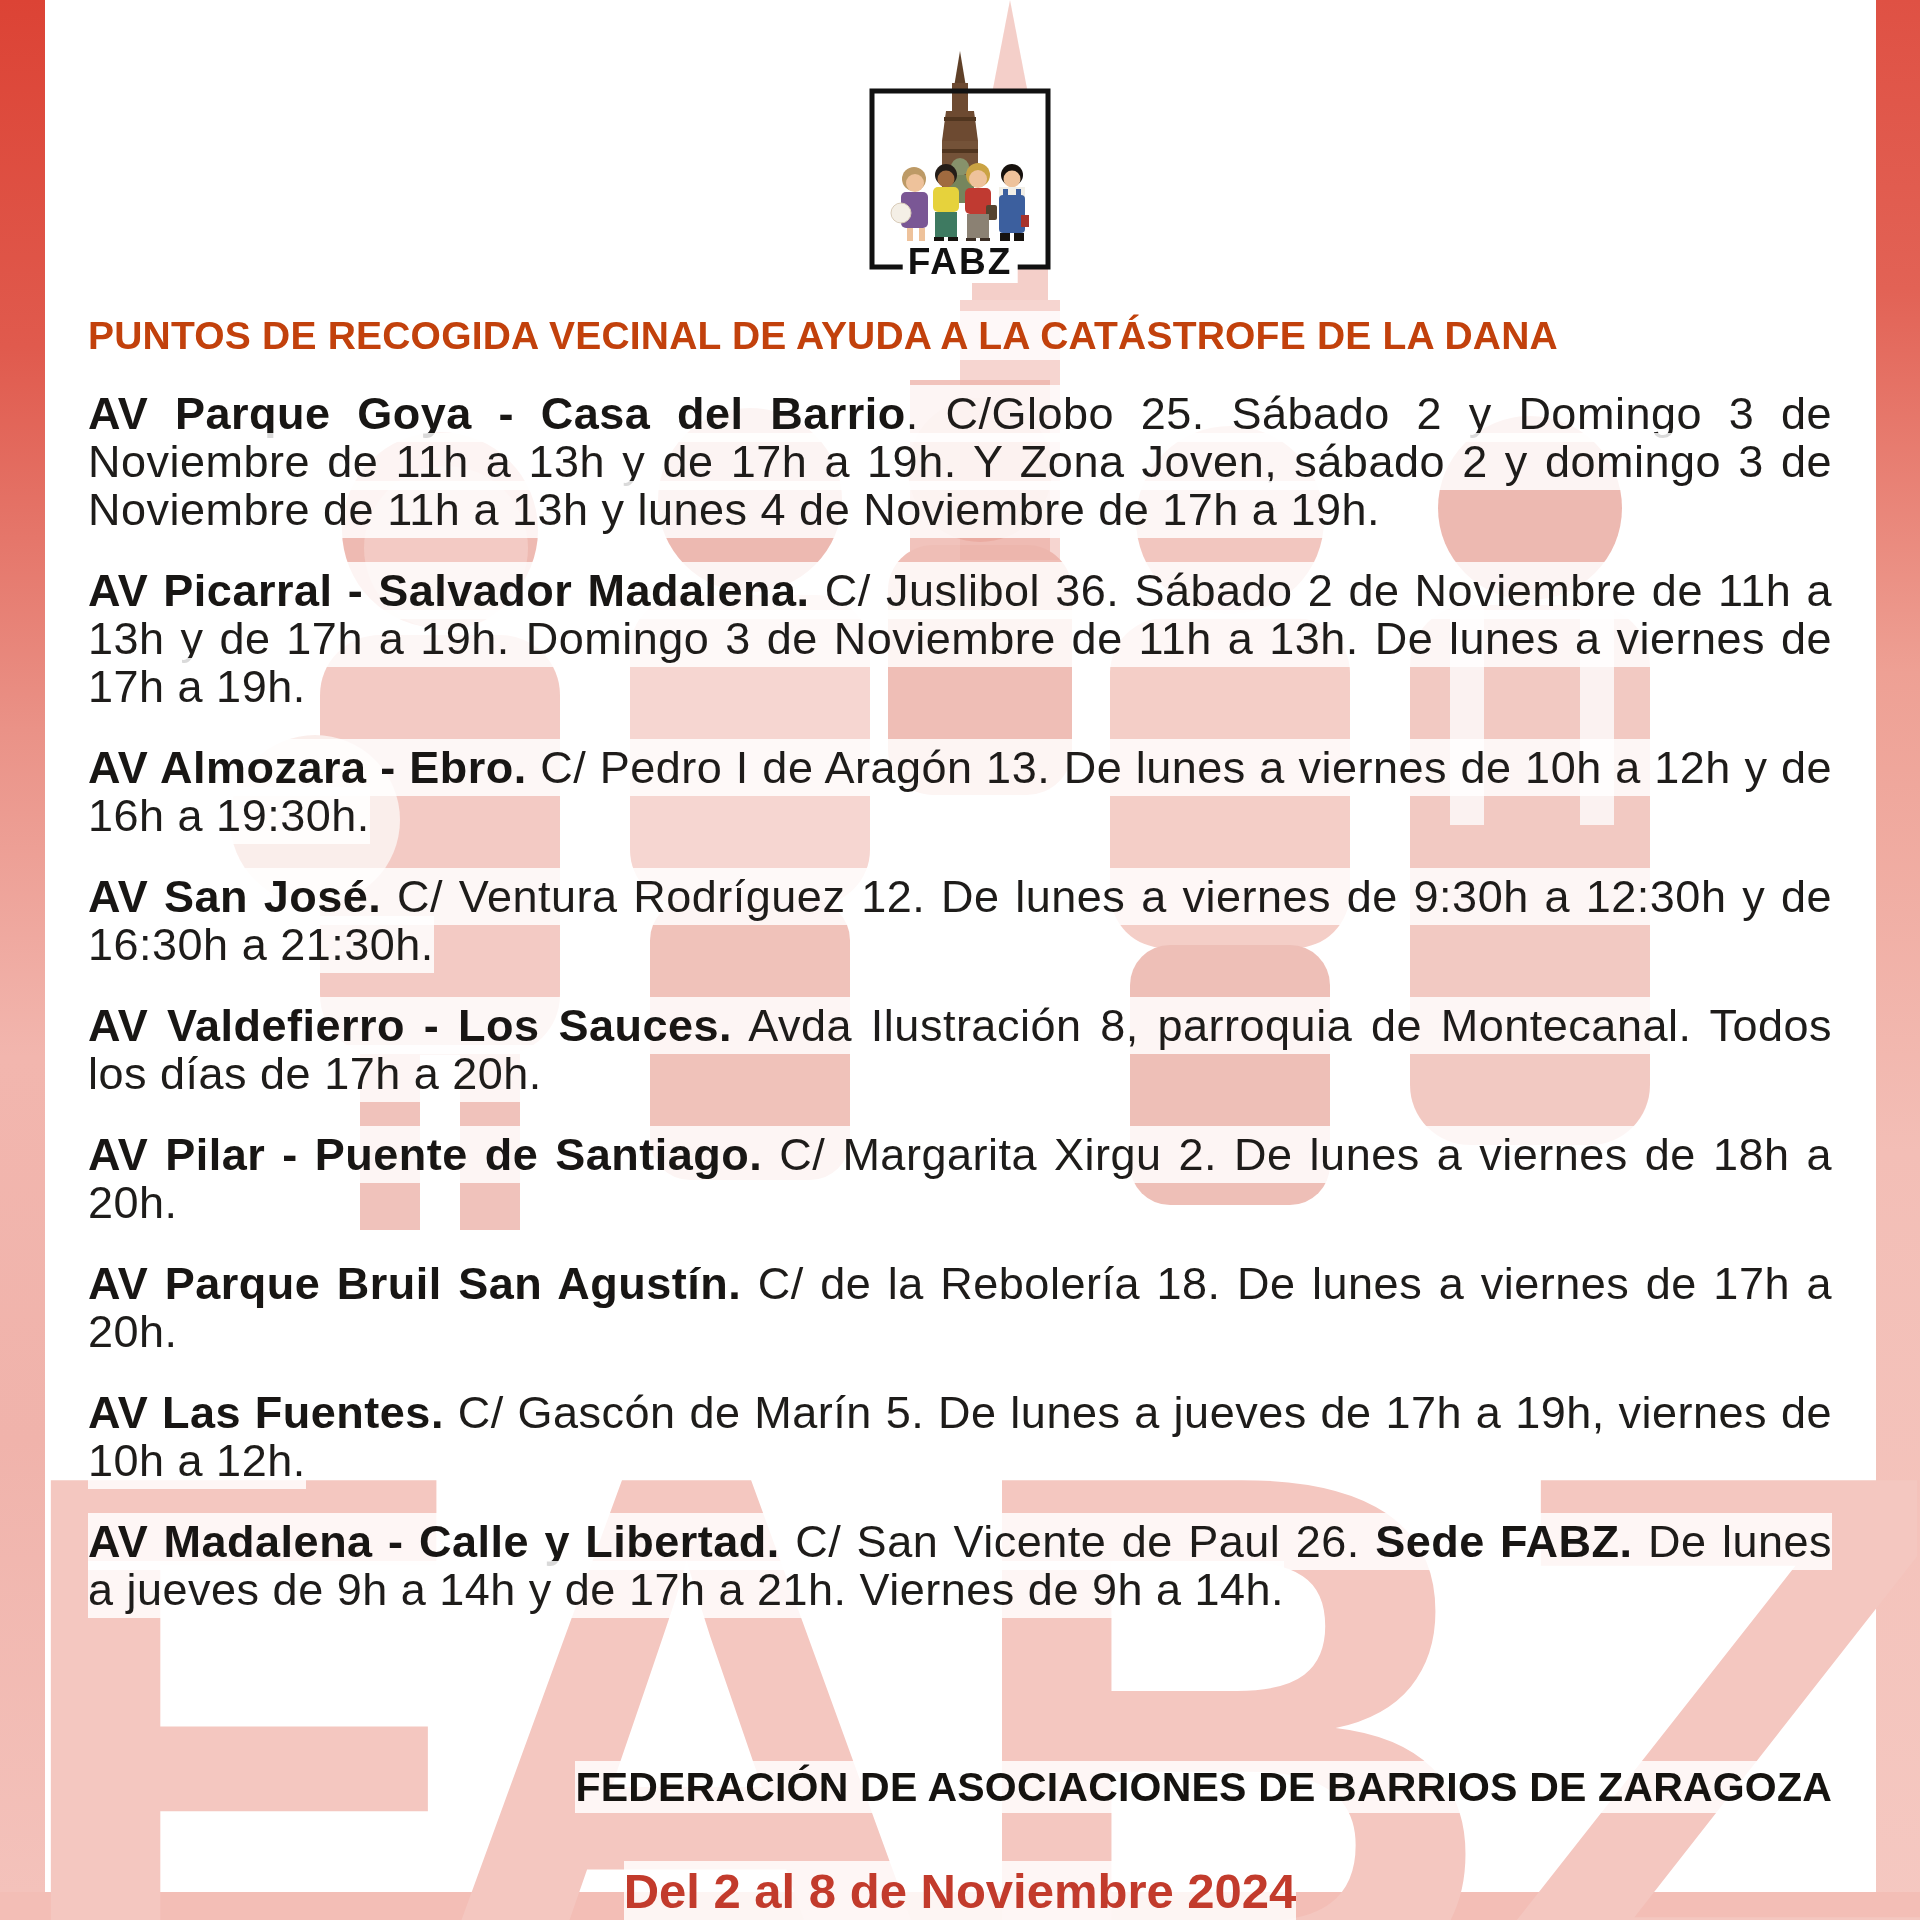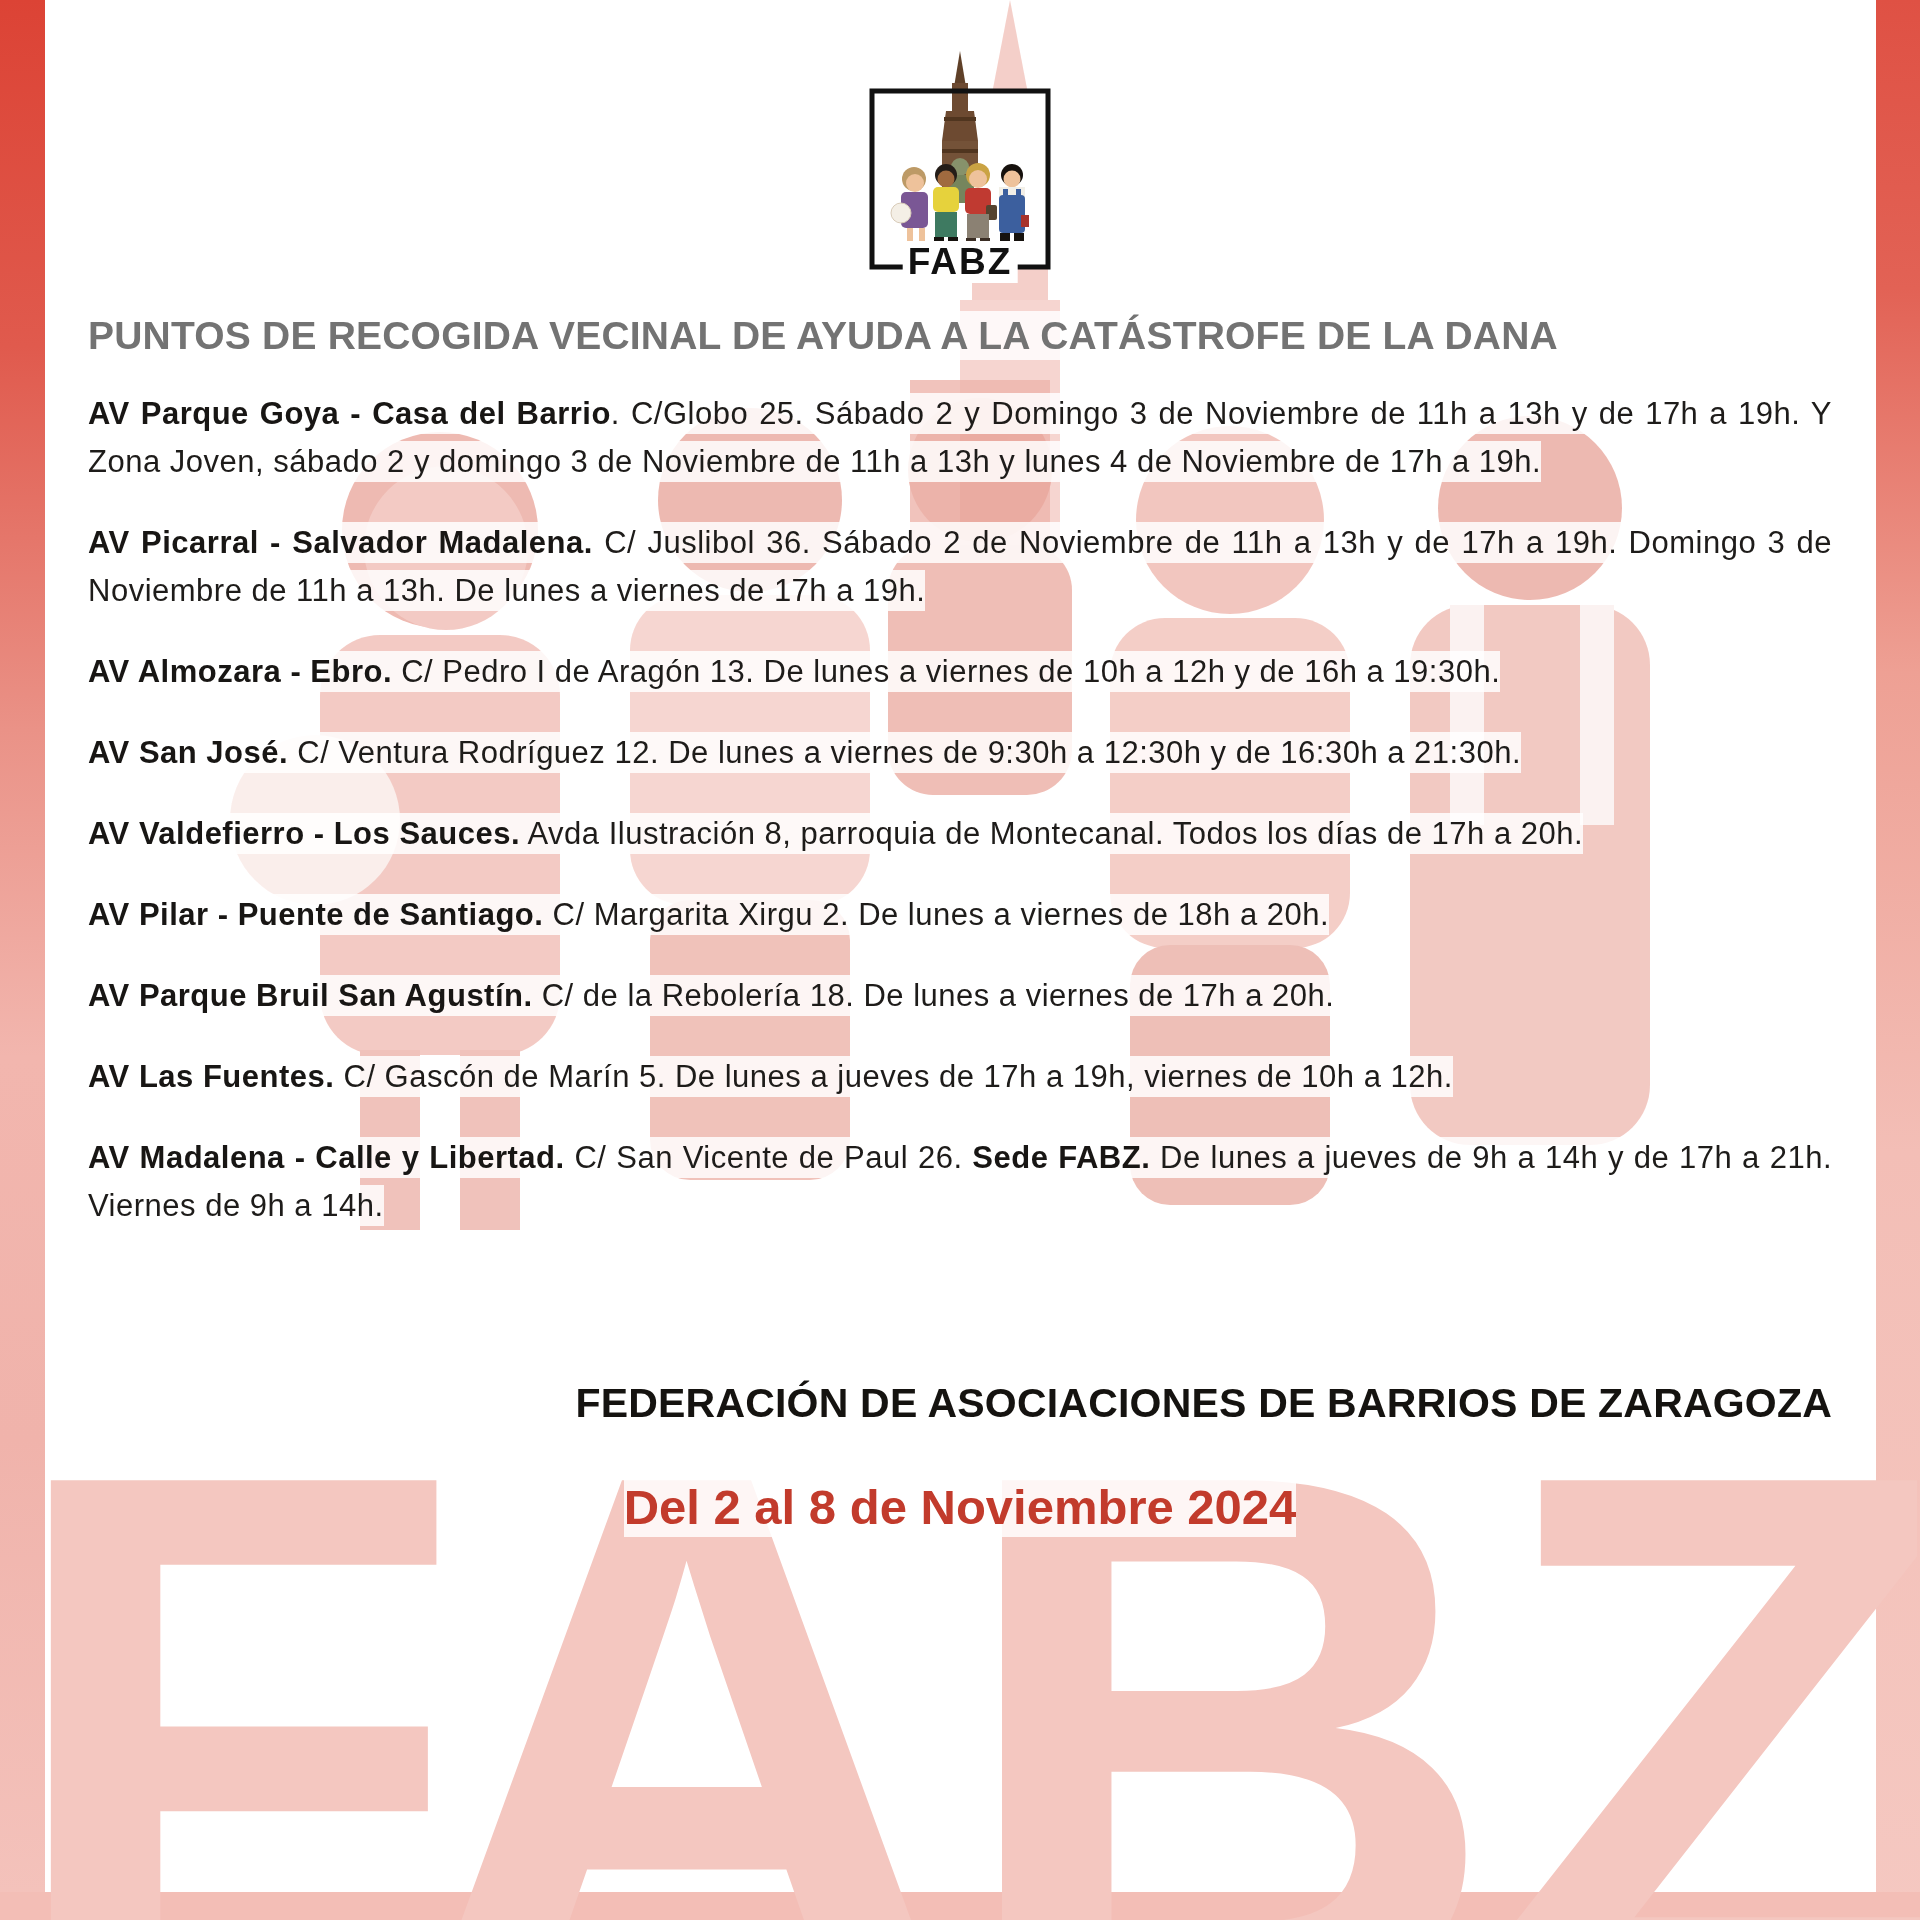--- a/index.html
+++ b/index.html
@@ -40,25 +40,25 @@
   }
 
   .hl{
     background:rgba(255,255,255,0.84);
     box-decoration-break:clone;-webkit-box-decoration-break:clone;
     padding:3px 0;
   }
 
   .title{
     margin:20px 0 28px;font-size:39px;line-height:1.3;font-weight:700;
-    color:#737373;letter-spacing:.2px;
+    color:#c2410c;letter-spacing:.2px;
   }
 
   .entry{
-    margin:8px 0 33px;font-size:31px;line-height:48px;letter-spacing:.5px;
+    margin:8px 0 33px;font-size:45px;line-height:48px;letter-spacing:.5px;
     color:#1e1c1a;text-align:justify;
   }
   .entry b{font-weight:700;color:#181614;}
 
   .org{
     margin-top:150px;text-align:right;
     font-size:41px;font-weight:700;color:#151310;letter-spacing:.2px;
   }
   .daterange{
     margin-top:52px;text-align:center;

